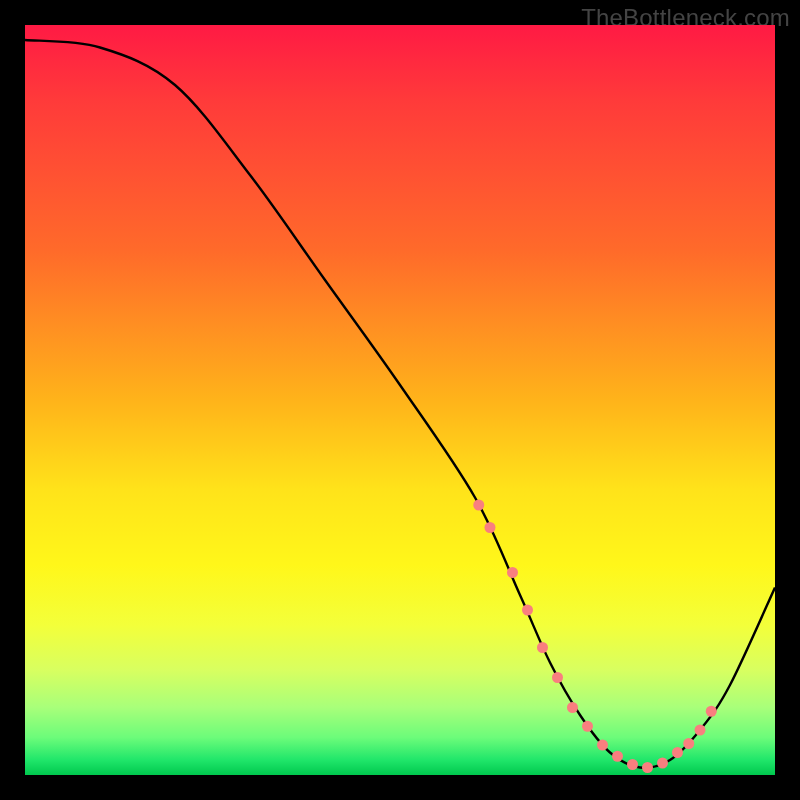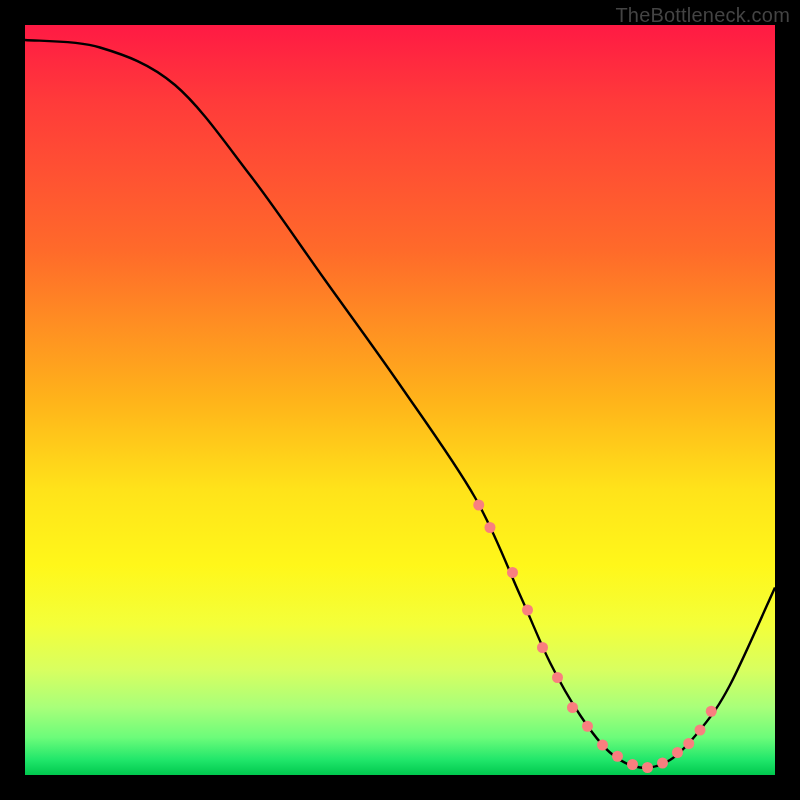--- a/index.html
+++ b/index.html
@@ -48,21 +48,21 @@
     position: absolute;
     inset: 0;
     width: 100%;
     height: 100%;
   }
   .watermark {
     position: absolute;
     top: 4px;
     right: 10px;
     color: #444;
-    font-size: 20px;
+    font-size: 24px;
     font-weight: 500;
     letter-spacing: 0.2px;
     user-select: none;
   }
 </style>
 </head>
 <body>
 
 <div class="stage">
   <div class="watermark">TheBottleneck.com</div>

